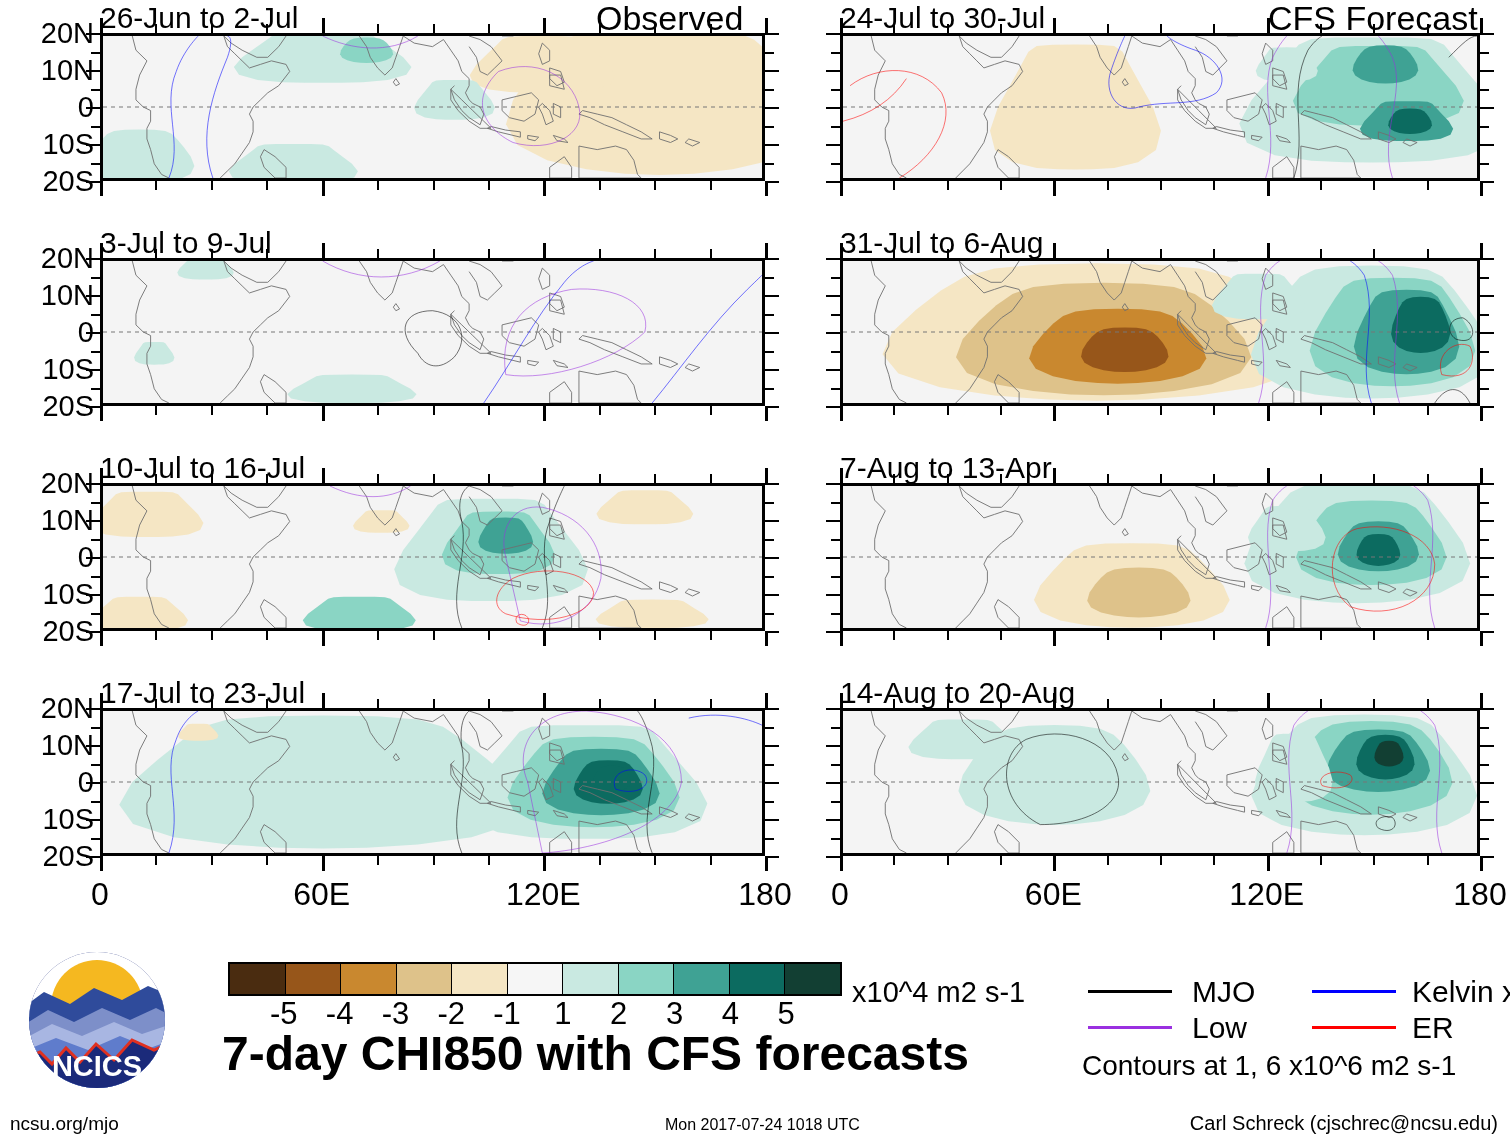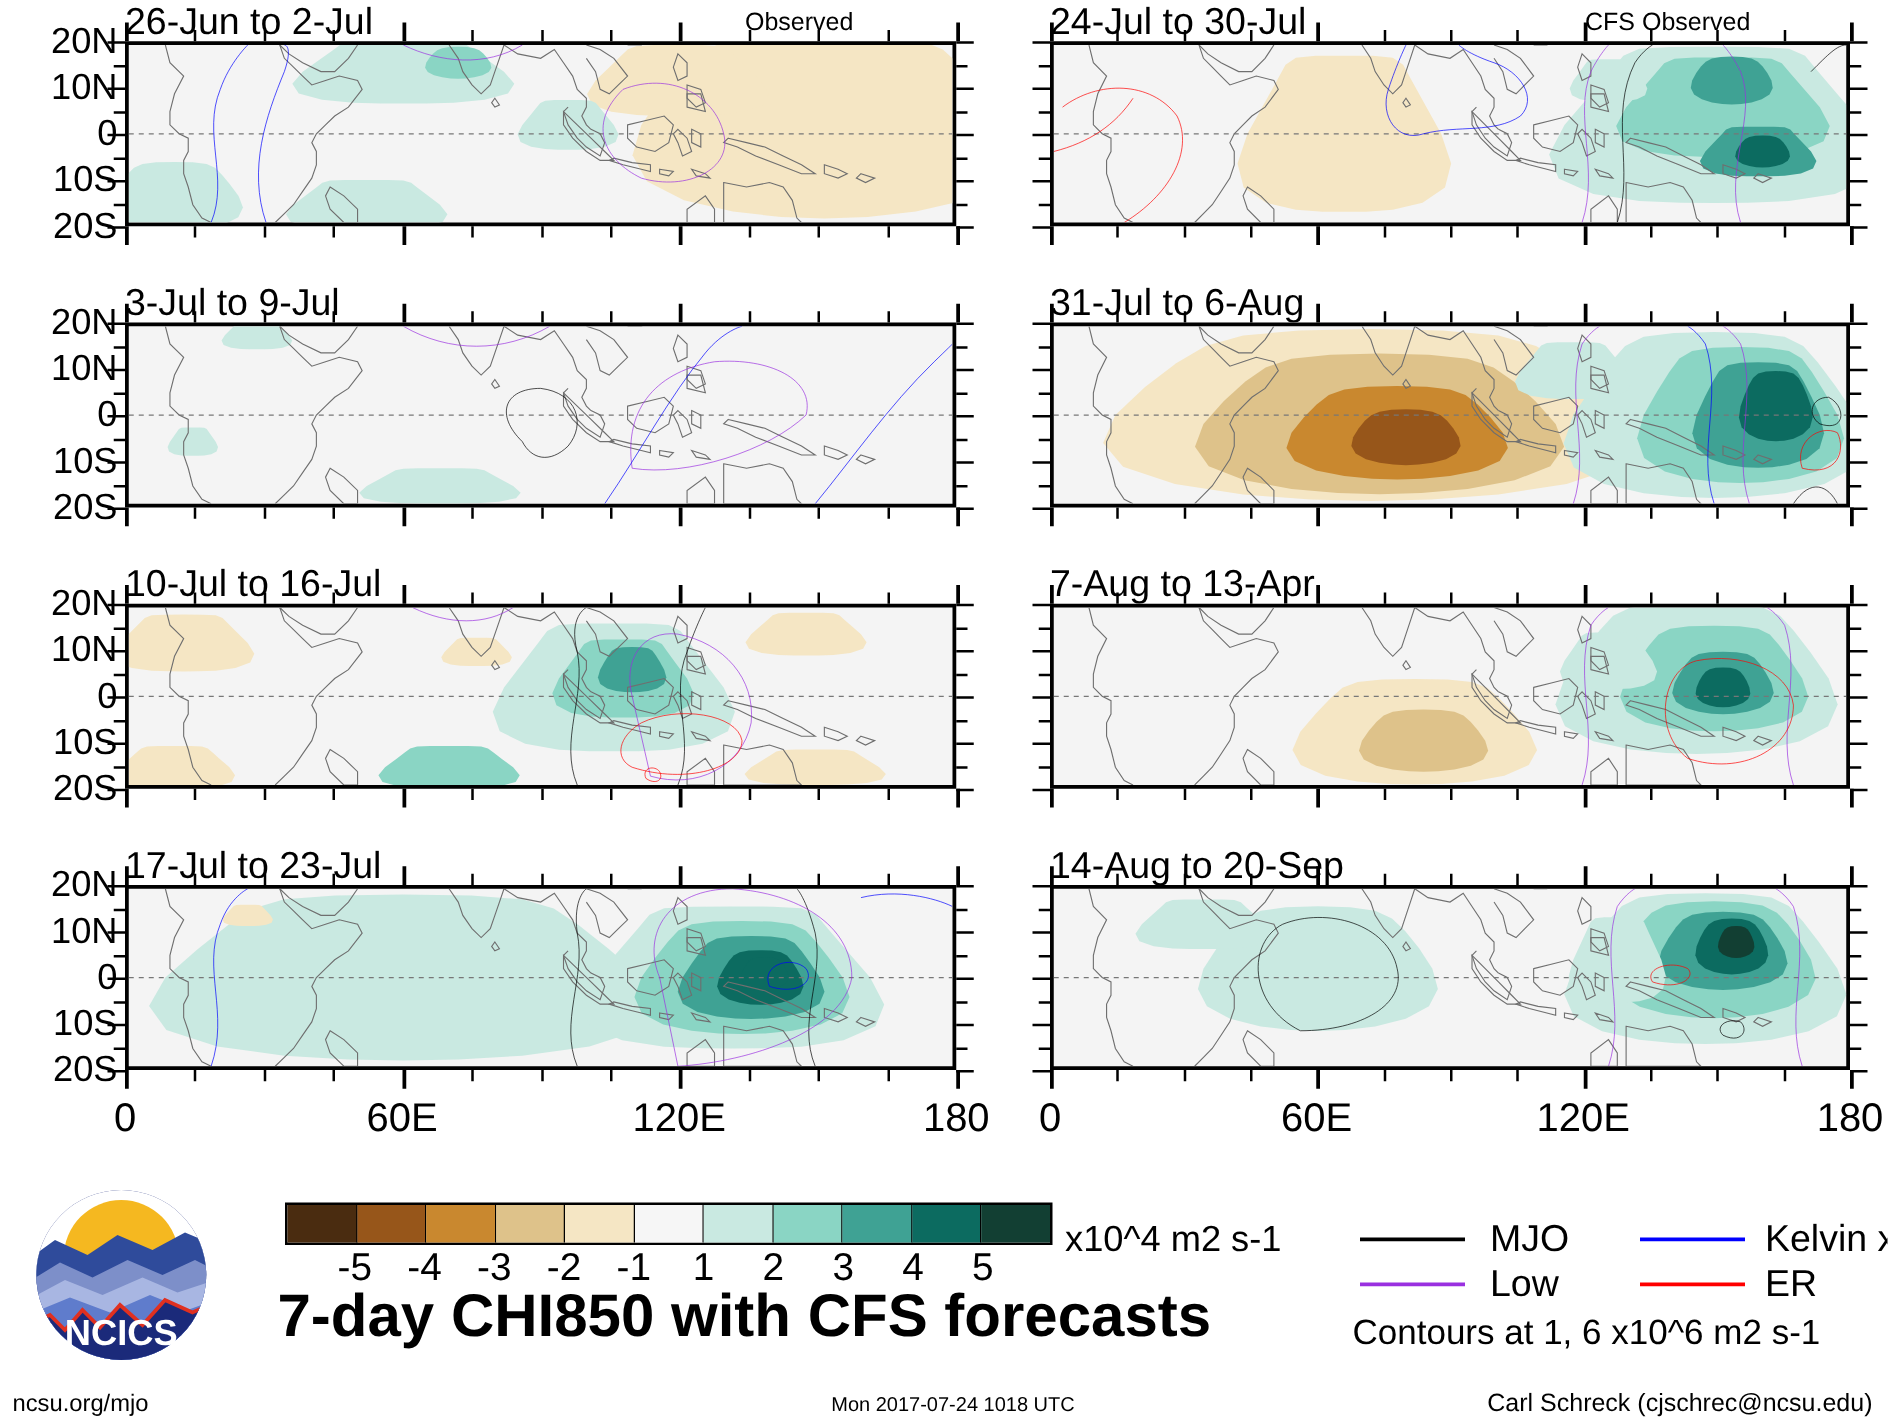--- a/index.html
+++ b/index.html
@@ -1,21 +1,21 @@
 <!DOCTYPE html>
 <html><head>
 <meta charset="utf-8">
 <style>
   html,body{margin:0;padding:0;background:#fff;}
   body{width:1510px;height:1142px;position:relative;
        font-family:"Liberation Sans",sans-serif;color:#000;overflow:hidden;}
 
   .panel{position:absolute;}
   .panel-title{position:absolute;font-size:30px;line-height:30px;white-space:nowrap;}
-  .panel-corner{position:absolute;font-size:20px;line-height:30px;white-space:nowrap;}
+  .panel-corner{position:absolute;font-size:34px;line-height:30px;white-space:nowrap;}
 
   .frame{position:absolute;box-sizing:border-box;border:3px solid #000;background:#f4f4f4;overflow:hidden;}
 
   .ylab{position:absolute;font-size:29px;line-height:29px;text-align:right;width:86px;white-space:nowrap;}
   .xlab{position:absolute;font-size:32px;line-height:32px;white-space:nowrap;}
 
   .tickb{position:absolute;width:2px;background:#000;}
   .tickl{position:absolute;height:2px;background:#000;}
   .tickb.maj{width:3px;}
 
@@ -233,21 +233,21 @@
         <path d="M 120,20 C 136,19 156,12 158,0 C 158,-12 146,-19 132,-20 C 118,-20 112,-10 116,0 Z" fill="none" stroke="#9a30e0" stroke-width="0.55" vector-effect="non-scaling-stroke"></path>
         <path d="M 18,20 C 22,8 16,-2 20,-12 C 22,-18 26,-20 26,-20" fill="none" stroke="#0000ff" stroke-width="0.55" vector-effect="non-scaling-stroke"></path>
         <path d="M 140,2 C 146,4 150,1 148,-2 C 145,-5 138,-3 140,2 Z" fill="none" stroke="#0000ff" stroke-width="0.55" vector-effect="non-scaling-stroke"></path>
         <path d="M 160,-18 C 168,-20 176,-18 180,-16" fill="none" stroke="#0000ff" stroke-width="0.55" vector-effect="non-scaling-stroke"></path>
       </svg>
     </div>
 </div>
 
 <div class="panel">
   <div class="panel-title" style="left:840px;top:3px;">24-Jul to 30-Jul</div>
-  <div class="panel-corner" style="left:1268px;top:3px;">CFS Observed</div>
+  <div class="panel-corner" style="left:1268px;top:3px;">CFS Forecast</div>
   <div class="frame" id="f5" style="left:840px;top:33px;width:640px;height:148px;">
       <svg class="fieldsvg" width="634" height="142" viewBox="0 -20 180 40" preserveAspectRatio="none">
         <path d="M 88.00,0.00 L 90.26,6.68 L 88.86,12.10 L 83.76,15.56 L 77.00,17.15 L 70.89,17.57 L 66.00,17.60 L 61.11,17.57 L 55.00,17.15 L 48.24,15.56 L 43.14,12.10 L 41.74,6.68 L 44.00,0.00 L 47.75,-6.68 L 50.76,-12.10 L 52.64,-15.56 L 55.00,-17.15 L 59.50,-17.57 L 66.00,-17.60 L 72.50,-17.57 L 77.00,-17.15 L 79.36,-15.56 L 81.24,-12.10 L 84.25,-6.68 Z" fill="#f5e6c4"></path>
         <path d="M 184.00,-2.00 L 187.49,4.68 L 185.33,10.10 L 177.44,13.56 L 167.00,15.15 L 157.56,15.57 L 150.00,15.60 L 142.44,15.57 L 133.00,15.15 L 122.56,13.56 L 114.67,10.10 L 112.51,4.68 L 116.00,-2.00 L 121.80,-8.68 L 126.44,-14.10 L 129.36,-17.56 L 133.00,-19.15 L 139.96,-19.57 L 150.00,-19.60 L 160.04,-19.57 L 167.00,-19.15 L 170.64,-17.56 L 173.56,-14.10 L 178.20,-8.68 Z" fill="#c9e9e1"></path>
         <path d="M 174.00,-6.00 L 176.26,-1.75 L 174.86,1.70 L 169.76,3.90 L 163.00,4.91 L 156.89,5.18 L 152.00,5.20 L 147.11,5.18 L 141.00,4.91 L 134.24,3.90 L 129.14,1.70 L 127.74,-1.75 L 130.00,-6.00 L 133.75,-10.25 L 136.76,-13.70 L 138.64,-15.90 L 141.00,-16.91 L 145.50,-17.18 L 152.00,-17.20 L 158.50,-17.18 L 163.00,-16.91 L 165.36,-15.90 L 167.24,-13.70 L 170.25,-10.25 Z" fill="#8ad5c4"></path>
         <path d="M 163.00,-12.00 L 163.31,-10.31 L 162.57,-8.85 L 160.81,-7.76 L 158.50,-7.06 L 156.16,-6.71 L 154.00,-6.60 L 151.84,-6.71 L 149.50,-7.06 L 147.19,-7.76 L 145.43,-8.85 L 144.69,-10.31 L 145.00,-12.00 L 145.92,-13.69 L 146.99,-15.15 L 148.09,-16.24 L 149.50,-16.94 L 151.51,-17.29 L 154.00,-17.40 L 156.49,-17.29 L 158.50,-16.94 L 159.91,-16.24 L 161.01,-15.15 L 162.08,-13.69 Z" fill="#3fa294"></path>
         <path d="M 172.00,4.00 L 173.23,6.13 L 172.47,7.85 L 169.69,8.95 L 166.00,9.46 L 162.67,9.59 L 160.00,9.60 L 157.33,9.59 L 154.00,9.46 L 150.31,8.95 L 147.53,7.85 L 146.77,6.13 L 148.00,4.00 L 150.05,1.87 L 151.69,0.15 L 152.71,-0.95 L 154.00,-1.46 L 156.45,-1.59 L 160.00,-1.60 L 163.55,-1.59 L 166.00,-1.46 L 167.29,-0.95 L 168.31,0.15 L 169.95,1.87 Z" fill="#3fa294"></path>
         <path d="M 167.00,4.00 L 167.21,5.12 L 166.72,6.10 L 165.54,6.83 L 164.00,7.29 L 162.44,7.53 L 161.00,7.60 L 159.56,7.53 L 158.00,7.29 L 156.46,6.83 L 155.28,6.10 L 154.79,5.12 L 155.00,4.00 L 155.61,2.88 L 156.32,1.90 L 157.06,1.17 L 158.00,0.71 L 159.34,0.47 L 161.00,0.40 L 162.66,0.47 L 164.00,0.71 L 164.94,1.17 L 165.68,1.90 L 166.39,2.88 Z" fill="#0c6b60"></path>
         <path d="M 134.00,-12.00 L 134.82,-10.18 L 134.31,-8.70 L 132.46,-7.76 L 130.00,-7.32 L 127.78,-7.21 L 126.00,-7.20 L 124.22,-7.21 L 122.00,-7.32 L 119.54,-7.76 L 117.69,-8.70 L 117.18,-10.18 L 118.00,-12.00 L 119.37,-13.82 L 120.46,-15.30 L 121.14,-16.24 L 122.00,-16.68 L 123.64,-16.79 L 126.00,-16.80 L 128.36,-16.79 L 130.00,-16.68 L 130.86,-16.24 L 131.54,-15.30 L 132.63,-13.82 Z" fill="#c9e9e1"></path>
         <line x1="0" x2="180" y1="0" y2="0" stroke="#777" stroke-width="1" stroke-dasharray="4 4" vector-effect="non-scaling-stroke"></line>
@@ -381,21 +381,21 @@
           <path d="M 116,8 L 119,8.5 L 118,9.5 L 116,9 Z" fill="none" stroke="#6f6f6f" stroke-width="0.9" vector-effect="non-scaling-stroke"></path>
         </g>
         <path d="M 120,20 C 124,8 118,-4 122,-16 C 124,-19 126,-20 126,-20" fill="none" stroke="#9a30e0" stroke-width="0.55" vector-effect="non-scaling-stroke"></path>
         <path d="M 168,20 C 164,8 170,-4 166,-16 C 164,-19 162,-20 162,-20" fill="none" stroke="#9a30e0" stroke-width="0.55" vector-effect="non-scaling-stroke"></path>
         <path d="M 144,14 C 156,18 168,12 168,2 C 167,-6 156,-10 146,-8 C 138,-6 136,8 144,14 Z" fill="none" stroke="#ff0000" stroke-width="0.55" vector-effect="non-scaling-stroke"></path>
       </svg>
     </div>
 </div>
 
 <div class="panel">
-  <div class="panel-title" style="left:840px;top:678px;">14-Aug to 20-Sep</div>
+  <div class="panel-title" style="left:840px;top:678px;">14-Aug to 20-Aug</div>
   <div class="frame" id="f8" style="left:840px;top:708px;width:640px;height:148px;">
       <svg class="fieldsvg" width="634" height="142" viewBox="0 -20 180 40" preserveAspectRatio="none">
         <path d="M 86.00,-2.00 L 87.25,2.57 L 85.22,6.48 L 79.94,9.31 L 73.00,11.03 L 66.16,11.85 L 60.00,12.08 L 53.84,11.85 L 47.00,11.03 L 40.06,9.31 L 34.78,6.48 L 32.75,2.57 L 34.00,-2.00 L 37.02,-6.57 L 40.19,-10.48 L 43.18,-13.31 L 47.00,-15.03 L 52.70,-15.85 L 60.00,-16.08 L 67.30,-15.85 L 73.00,-15.03 L 76.82,-13.31 L 79.81,-10.48 L 82.98,-6.57 Z" fill="#c9e9e1"></path>
         <path d="M 178.00,-2.00 L 180.05,3.85 L 177.88,8.75 L 171.46,12.14 L 163.00,14.02 L 154.94,14.81 L 148.00,15.00 L 141.06,14.81 L 133.00,14.02 L 124.54,12.14 L 118.12,8.75 L 115.95,3.85 L 118.00,-2.00 L 122.10,-7.85 L 125.92,-12.75 L 129.04,-16.14 L 133.00,-18.02 L 139.41,-18.81 L 148.00,-19.00 L 156.59,-18.81 L 163.00,-18.02 L 166.96,-16.14 L 170.08,-12.75 L 173.90,-7.85 Z" fill="#c9e9e1"></path>
         <path d="M 172.00,-4.00 L 173.05,0.29 L 171.34,3.95 L 166.88,6.61 L 161.00,8.21 L 155.21,8.98 L 150.00,9.20 L 144.79,8.98 L 139.00,8.21 L 133.12,6.61 L 128.66,3.95 L 126.95,0.29 L 128.00,-4.00 L 130.55,-8.29 L 133.23,-11.95 L 135.76,-14.61 L 139.00,-16.21 L 143.82,-16.98 L 150.00,-17.20 L 156.18,-16.98 L 161.00,-16.21 L 164.24,-14.61 L 166.77,-11.95 L 169.45,-8.29 Z" fill="#8ad5c4"></path>
         <path d="M 166.00,-6.00 L 166.67,-3.14 L 165.58,-0.70 L 162.74,1.07 L 159.00,2.14 L 155.32,2.66 L 152.00,2.80 L 148.68,2.66 L 145.00,2.14 L 141.26,1.07 L 138.42,-0.70 L 137.33,-3.14 L 138.00,-6.00 L 139.62,-8.86 L 141.33,-11.30 L 142.94,-13.07 L 145.00,-14.14 L 148.07,-14.66 L 152.00,-14.80 L 155.93,-14.66 L 159.00,-14.14 L 161.06,-13.07 L 162.67,-11.30 L 164.38,-8.86 Z" fill="#3fa294"></path>
         <path d="M 162.00,-7.00 L 162.27,-5.03 L 161.62,-3.33 L 160.06,-2.05 L 158.00,-1.24 L 155.92,-0.82 L 154.00,-0.70 L 152.08,-0.82 L 150.00,-1.24 L 147.94,-2.05 L 146.38,-3.33 L 145.73,-5.03 L 146.00,-7.00 L 146.82,-8.97 L 147.76,-10.68 L 148.74,-11.95 L 150.00,-12.76 L 151.78,-13.18 L 154.00,-13.30 L 156.22,-13.18 L 158.00,-12.76 L 159.26,-11.95 L 160.24,-10.68 L 161.18,-8.97 Z" fill="#0c6b60"></path>
         <path d="M 159.00,-8.00 L 159.14,-6.88 L 158.81,-5.90 L 158.03,-5.17 L 157.00,-4.71 L 155.96,-4.47 L 155.00,-4.40 L 154.04,-4.47 L 153.00,-4.71 L 151.97,-5.17 L 151.19,-5.90 L 150.86,-6.88 L 151.00,-8.00 L 151.41,-9.12 L 151.88,-10.10 L 152.37,-10.83 L 153.00,-11.29 L 153.89,-11.53 L 155.00,-11.60 L 156.11,-11.53 L 157.00,-11.29 L 157.63,-10.83 L 158.12,-10.10 L 158.59,-9.12 Z" fill="#123f33"></path>
         <path d="M 48.00,-12.00 L 49.44,-9.87 L 48.55,-8.15 L 45.30,-7.05 L 41.00,-6.54 L 37.11,-6.41 L 34.00,-6.40 L 30.89,-6.41 L 27.00,-6.54 L 22.70,-7.05 L 19.45,-8.15 L 18.56,-9.87 L 20.00,-12.00 L 22.39,-14.13 L 24.30,-15.85 L 25.50,-16.95 L 27.00,-17.46 L 29.86,-17.59 L 34.00,-17.60 L 38.14,-17.59 L 41.00,-17.46 L 42.50,-16.95 L 43.70,-15.85 L 45.61,-14.13 Z" fill="#c9e9e1"></path>
         <path d="M 138.00,-4.00 L 139.03,-0.36 L 138.39,2.60 L 136.07,4.49 L 133.00,5.35 L 130.22,5.58 L 128.00,5.60 L 125.78,5.58 L 123.00,5.35 L 119.93,4.49 L 117.61,2.60 L 116.97,-0.36 L 118.00,-4.00 L 119.71,-7.64 L 121.07,-10.60 L 121.93,-12.49 L 123.00,-13.35 L 125.05,-13.58 L 128.00,-13.60 L 130.95,-13.58 L 133.00,-13.35 L 134.07,-12.49 L 134.93,-10.60 L 136.29,-7.64 Z" fill="#c9e9e1"></path>

